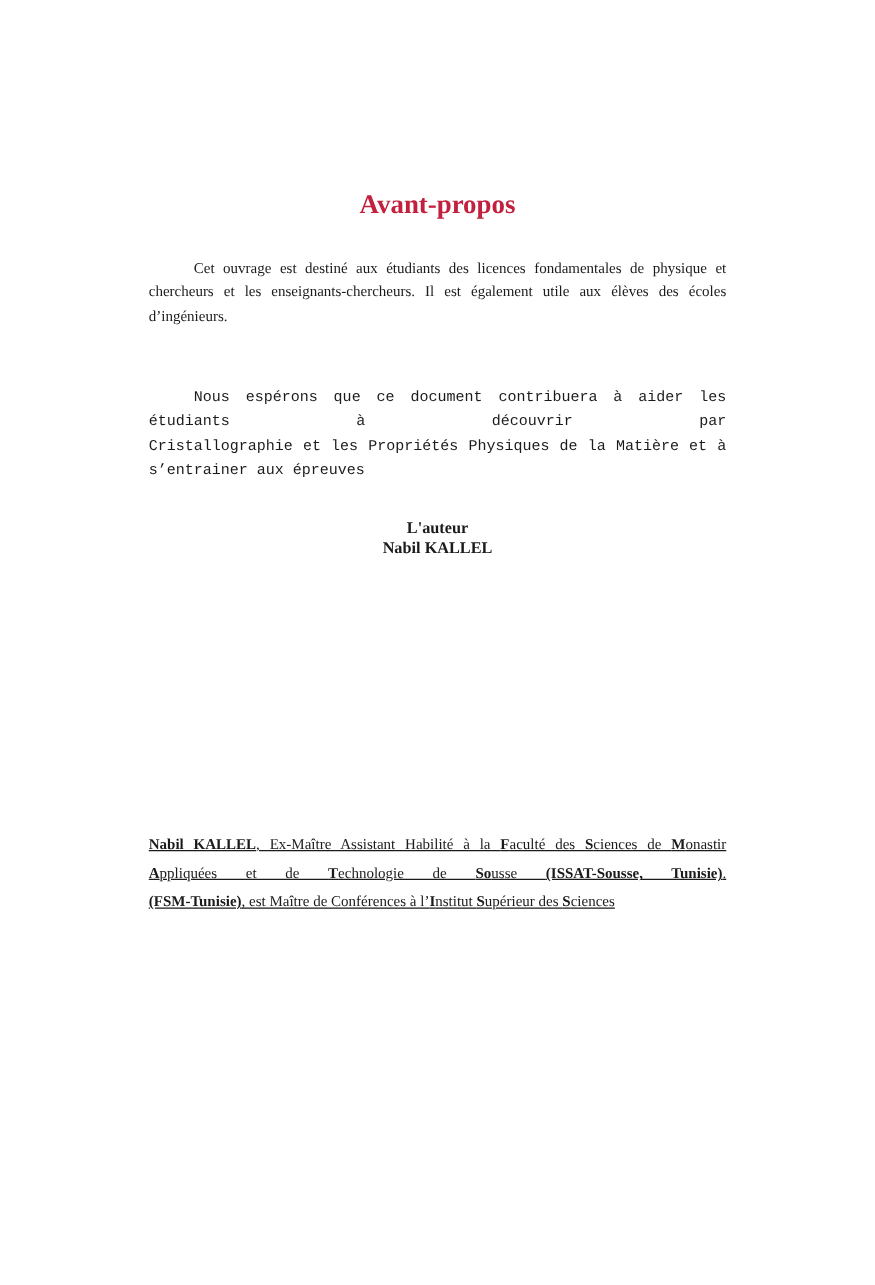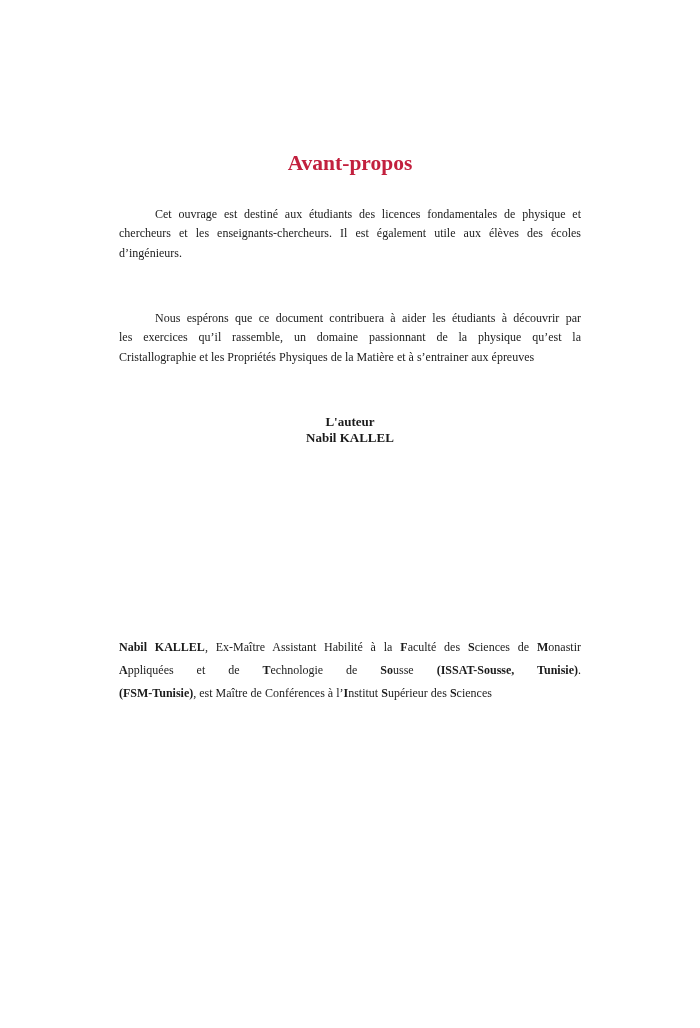--- a/index.html
+++ b/index.html
@@ -23,22 +23,22 @@
     line-height: 26px;
     font-weight: bold;
   }
   .para {
     position: absolute;
     left: 119px;
     width: 462px;
     font-size: 12px;
   }
   .p1 { top: 205px; line-height: 19.4px; }
-  .p2 { top: 309px; line-height: 19.4px; }
-  .bio { top: 636px; line-height: 23.2px; }
+  .p2 { top: 309px; line-height: 19.4px; font-family: Liberation Mono, monospace; }
+  .bio { top: 664px; line-height: 23.2px; text-decoration: underline; }
   .jline {
     text-align: justify;
     text-align-last: justify;
   }
   .jline:last-child { text-align-last: left; }
   .body-para .jline:first-child { text-indent: 36px; }
   .bio .jline:first-child { text-indent: 0; }
   .b { font-weight: bold; }
   .signature {
     position: absolute;
@@ -59,21 +59,20 @@
   <h1 class="doc-title" style="color: rgb(194, 32, 62);">Avant-propos</h1>
 
   <div class="para body-para p1">
       <div class="jline">Cet ouvrage est destiné aux étudiants des licences fondamentales de physique et</div>
       <div class="jline">chercheurs et les enseignants-chercheurs. Il est également utile aux élèves des écoles</div>
       <div class="jline">d’ingénieurs.</div>
     </div>
 
   <div class="para body-para p2">
       <div class="jline">Nous espérons que ce document contribuera à aider les étudiants à découvrir par</div>
-      <div class="jline">les exercices qu’il rassemble, un domaine passionnant de la physique qu’est la</div>
       <div class="jline">Cristallographie et les Propriétés Physiques de la Matière et à s’entrainer aux épreuves</div>
     </div>
 
   <div class="signature">
     <div class="sig-line">L'auteur</div>
     <div class="sig-line">Nabil KALLEL</div>
   </div>
 
   <div class="para bio">
       <div class="jline"><span class="b">Nabil KALLEL</span><span>, Ex-Maître Assistant Habilité à la </span><span class="b">F</span><span>aculté des </span><span class="b">S</span><span>ciences de </span><span class="b">M</span><span>onastir</span></div>

